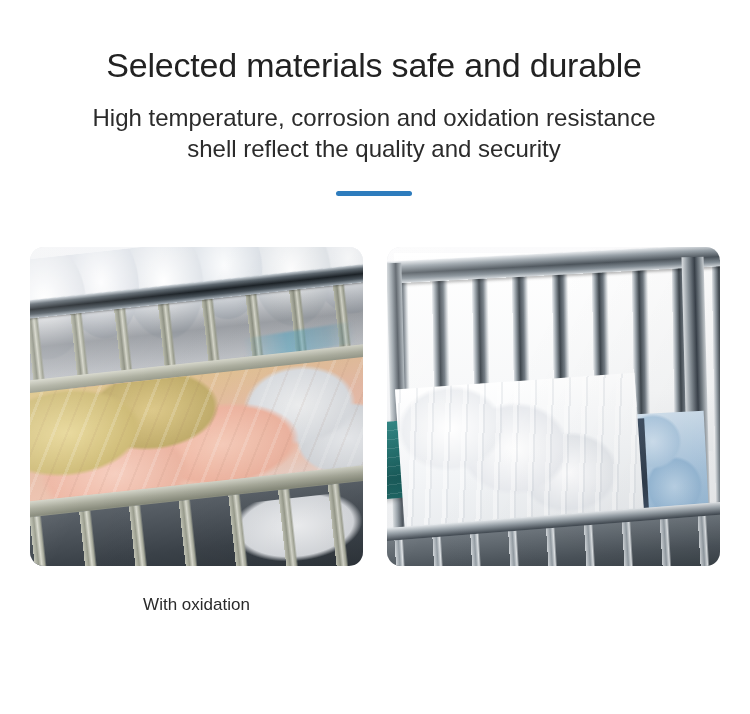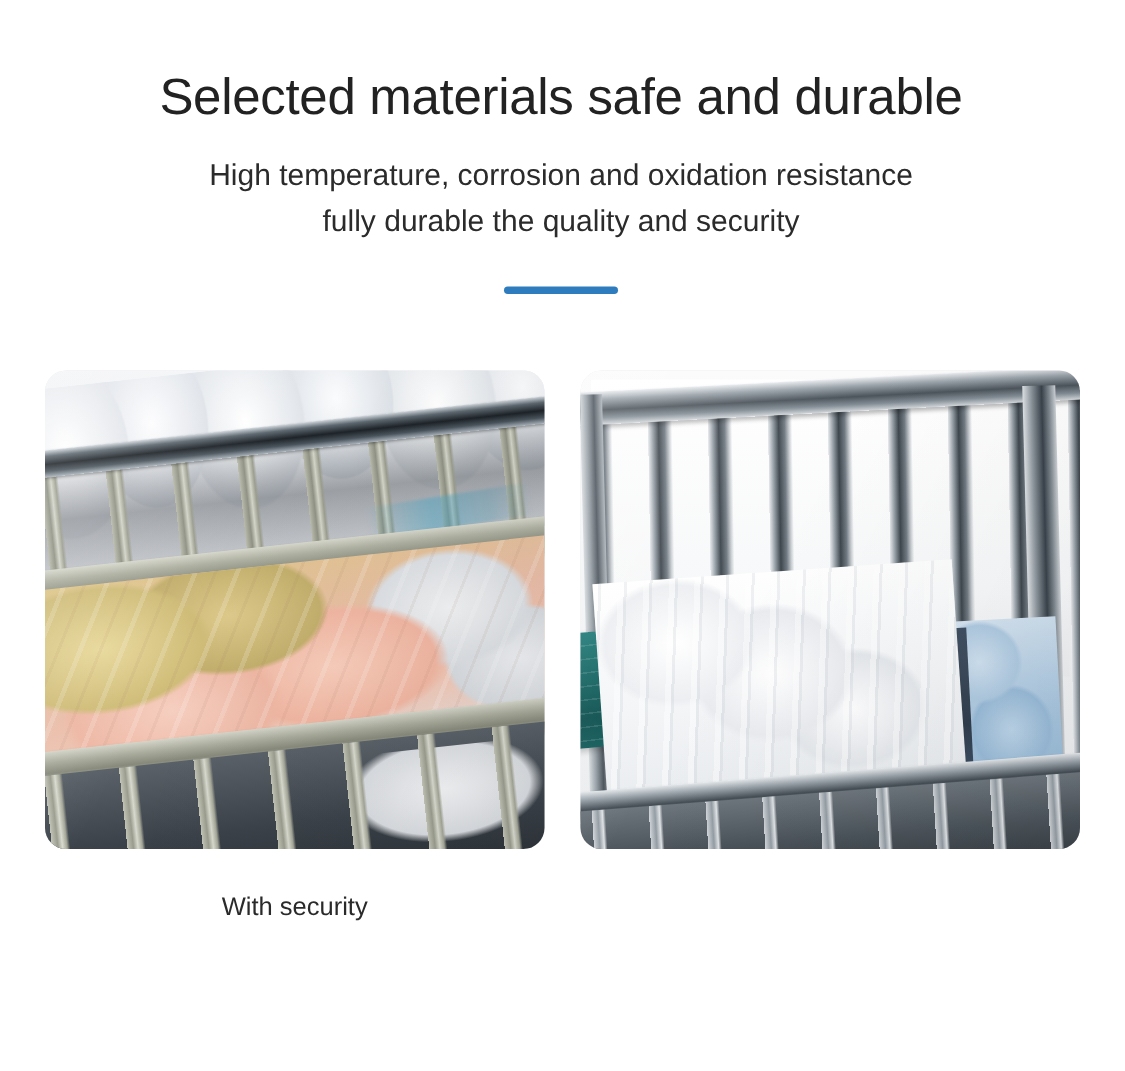--- a/index.html
+++ b/index.html
@@ -32,21 +32,21 @@
     font-size: 34px;
     font-weight: 400;
     line-height: 42px;
     letter-spacing: -0.2px;
     color: #222222;
     margin: 0;
     padding: 0 20px;
   }
   .subtitle {
     margin: 16px auto 0 auto;
-    font-size: 20px;
+    font-size: 24px;
     font-weight: 300;
     line-height: 31px;
     color: #2b2b2b;
     max-width: 680px;
   }
   .subtitle-line {
     display: block;
     white-space: nowrap;
   }
 
@@ -330,21 +330,21 @@
 </head>
 <body>
 
 <div class="page">
 
   <div class="header">
     <h1 class="title">Selected materials safe and durable</h1>
 
     <div class="subtitle">
       <span class="subtitle-line">High temperature, corrosion and oxidation resistance</span>
-      <span class="subtitle-line">fully durable the quality and security</span>
+      <span class="subtitle-line">shell reflect the quality and security</span>
     </div>
 
     <div class="divider-wrap">
       <div class="divider"></div>
     </div>
   </div>
 
   <div class="gallery">
 
     <div class="photo-card">
@@ -357,21 +357,21 @@
         <div class="lp-streak"></div>
         <div class="lp-midrail"></div>
         <div class="lp-fabric"></div>
         <div class="lp-folds"></div>
         <div class="lp-lowrail"></div>
         <div class="lp-lower"></div>
         <div class="lp-lower-linen"></div>
         <div class="lp-bars-bot"></div>
         <div class="sheen"></div>
       </div>
-      <div class="caption">With security</div>
+      <div class="caption">With oxidation</div>
     </div>
 
     <div class="photo-card">
       <div class="photo">
         <div class="layer rp-bg"></div>
         <div class="rp-back"></div>
         <div class="rp-slats"></div>
         <div class="rp-topbeam"></div>
         <div class="rp-post-l"></div>
         <div class="rp-post"></div>

